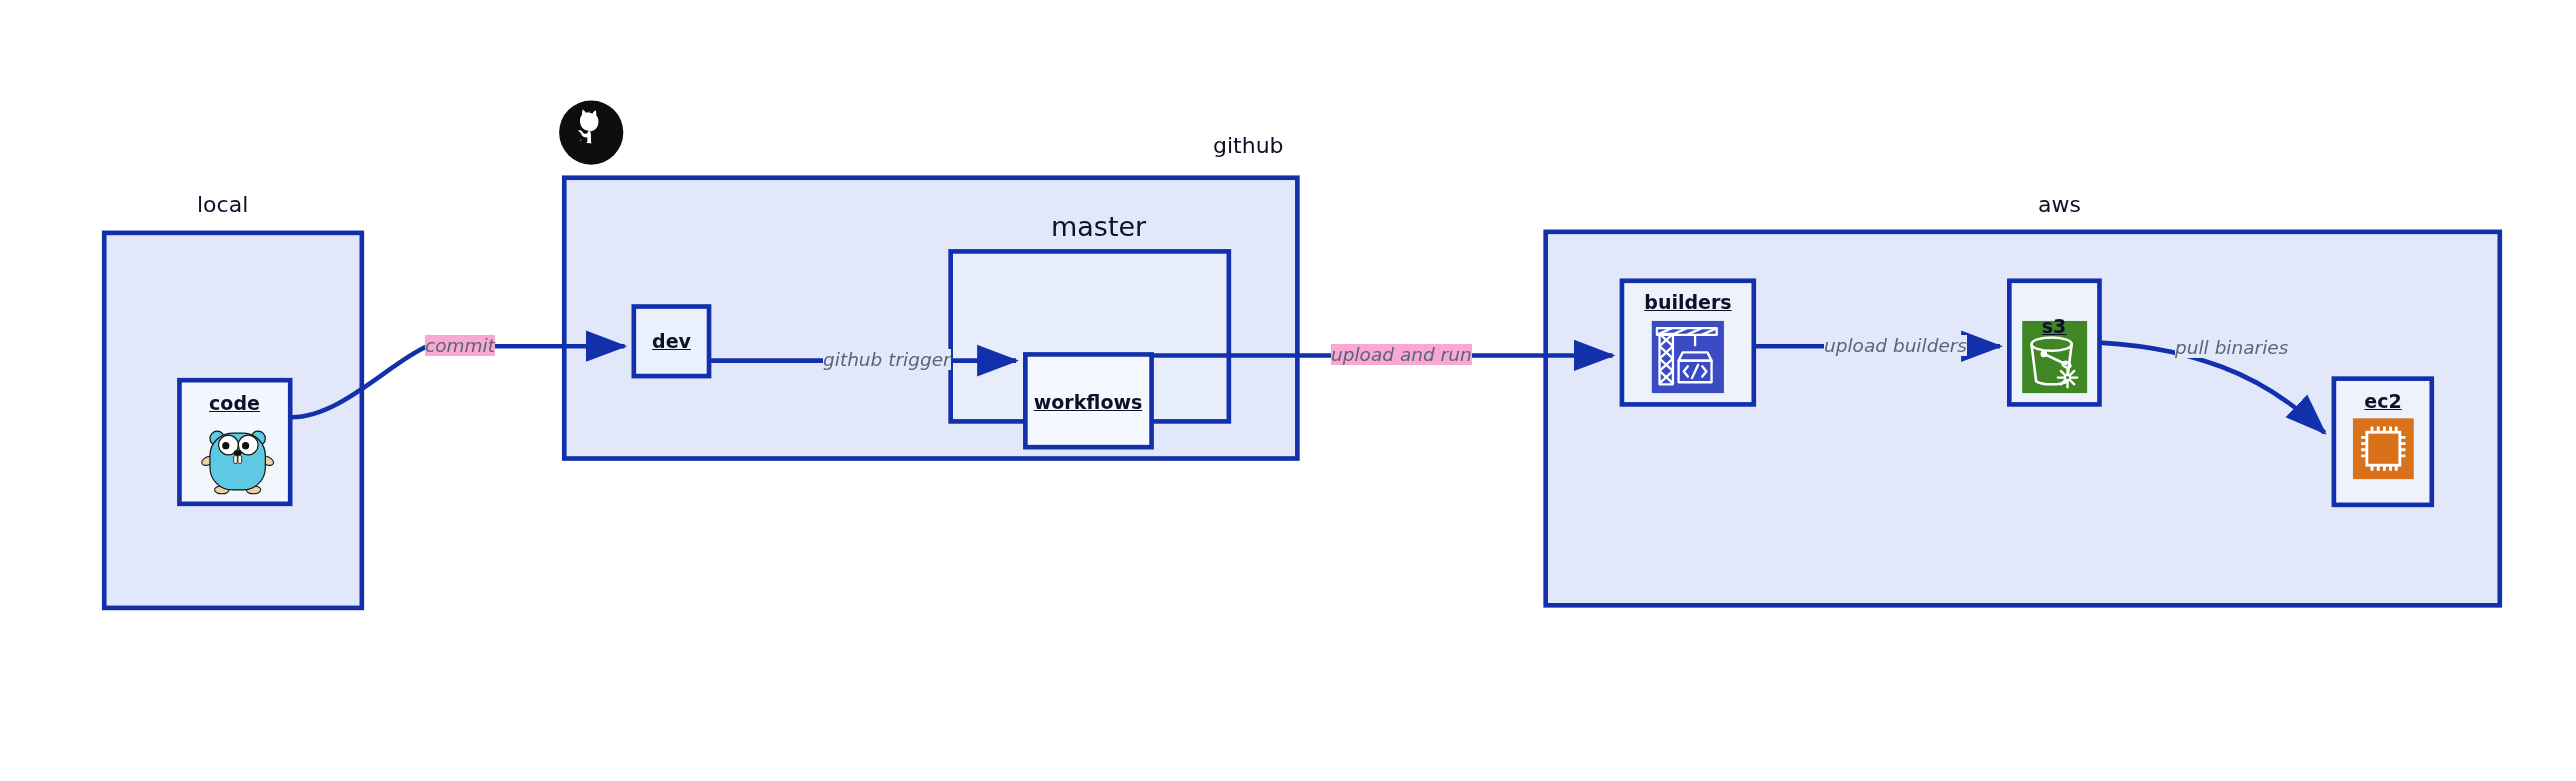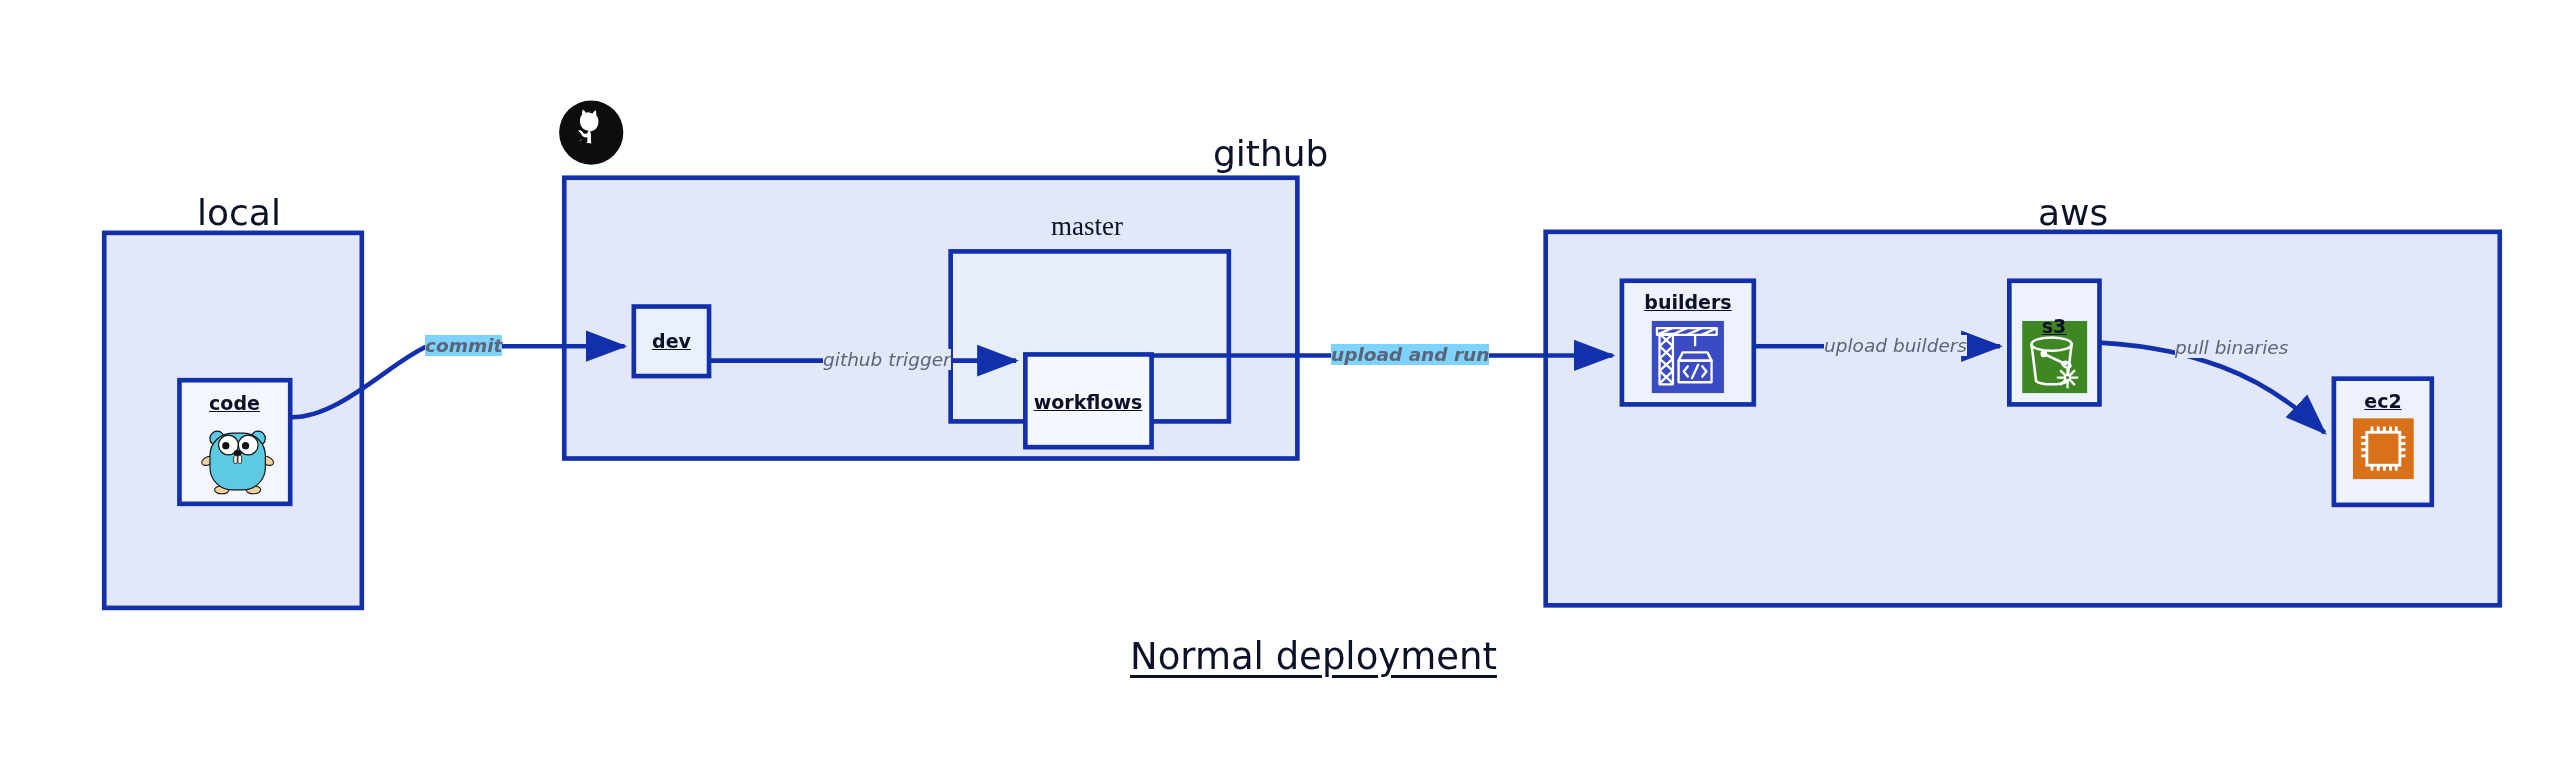--- a/index.html
+++ b/index.html
@@ -1,30 +1,30 @@
 <!DOCTYPE html>
 <html style="font-size:8.2px"><head>
 <meta charset="utf-8">
 <style>
   html,body{margin:0;padding:0;background:#ffffff;}
   body{width:2604px;height:781px;position:relative;overflow:hidden;
        font-family:"DejaVu Sans","Liberation Sans",sans-serif;}
   .stage{position:absolute;inset:0;width:2604px;height:781px;}
   svg.layer{position:absolute;left:0;top:0;width:2604px;height:781px;}
 
-  .grp-label{position:absolute;color:#0d1128;font-size:36px;white-space:nowrap;
+  .grp-label{position:absolute;color:#0d1128;font-size:22px;white-space:nowrap;
              font-family:"DejaVu Sans","Liberation Sans",sans-serif;}
   .node-label{position:absolute;color:#0d1128;font-size:19px;font-weight:bold;
               white-space:nowrap;text-align:center;
               font-family:"DejaVu Sans","Liberation Sans",sans-serif;text-decoration:underline;}
   .edge-label{position:absolute;color:#5b6478;font-size:18.5px;font-style:italic;
               white-space:nowrap;background:transparent;
               font-family:"DejaVu Sans","Liberation Sans",sans-serif;}
   .edge-label.onlight{background:#e2e8fa;}
-  .edge-label.onwhite{background:#7dd3fc;font-weight:bold;}
+  .edge-label.onwhite{background:#f9a8d4;}
 
   .diagram-title{position:absolute;color:#0d1128;font-size:37px;
                  text-decoration:underline;text-underline-offset:6.2px;
                  white-space:nowrap;
                  font-family:"DejaVu Sans","Liberation Sans",sans-serif;}
 </style>
 </head>
 <body>
 
 <div class="stage">
@@ -168,21 +168,21 @@
 
       <rect x="44" y="44" width="5.5" height="12" rx="2" fill="#fdf6e3" stroke="#111111" stroke-width="1.2"></rect>
       <rect x="50.5" y="44" width="5.5" height="12" rx="2" fill="#fdf6e3" stroke="#111111" stroke-width="1.2"></rect>
     </g>
   </svg>
 
   <div class="grp-label" style="left:197px;top:192px;">local</div>
 
   <div class="grp-label" style="left:1213px;top:133px;">github</div>
 
-  <div class="grp-label" style="left:1051px;top:211px;font-size:27px;font-family:Liberation Serif, serif;">master</div>
+  <div class="grp-label" style="left:1051px;top:211px;font-size:27px;">master</div>
 
   <div class="grp-label" style="left:1998px;top:192px;margin-left:40px;">aws</div>
 
   <div class="node-label" style="left:179px;top:392px;width:111px;">code</div>
 
   <div class="node-label" style="left:634px;top:330px;width:75px;">dev</div>
 
   <div class="node-label" style="left:1025px;top:391px;width:126px;">workflows</div>
 
   <div class="node-label" style="left:1622px;top:291px;width:132px;">builders</div>
@@ -194,16 +194,15 @@
   <div class="edge-label onwhite" style="left:425px;top:335px;">commit</div>
 
   <div class="edge-label onlight" style="left:823px;top:349px;">github trigger</div>
 
   <div class="edge-label onwhite" style="left:1331px;top:344px;">upload and run</div>
 
   <div class="edge-label onlight" style="left:1824px;top:335px;">upload builders</div>
 
   <div class="edge-label onlight" style="left:2175px;top:337px;">pull binaries</div>
 
-  <div class="diagram-title" style="left:1130px;top:635px;">Normal deployment</div>
 
 </div>
 
 
 </body></html>

